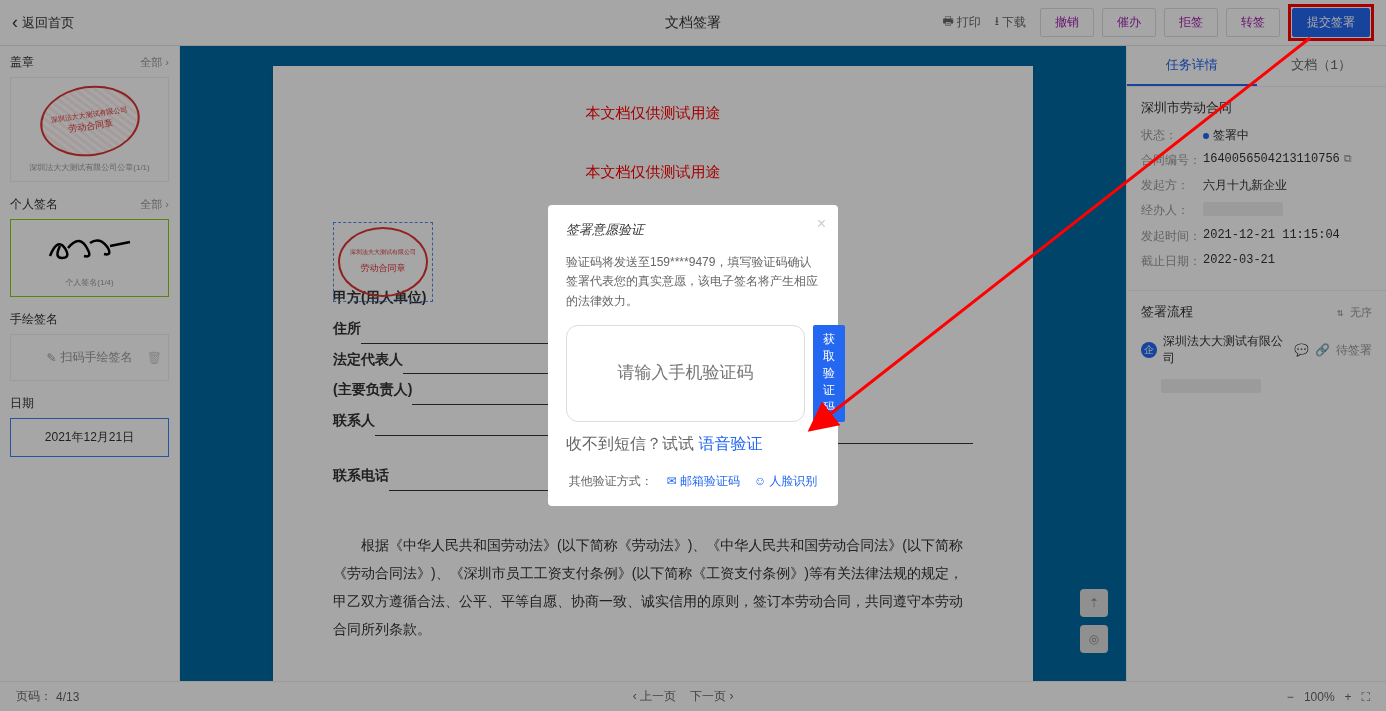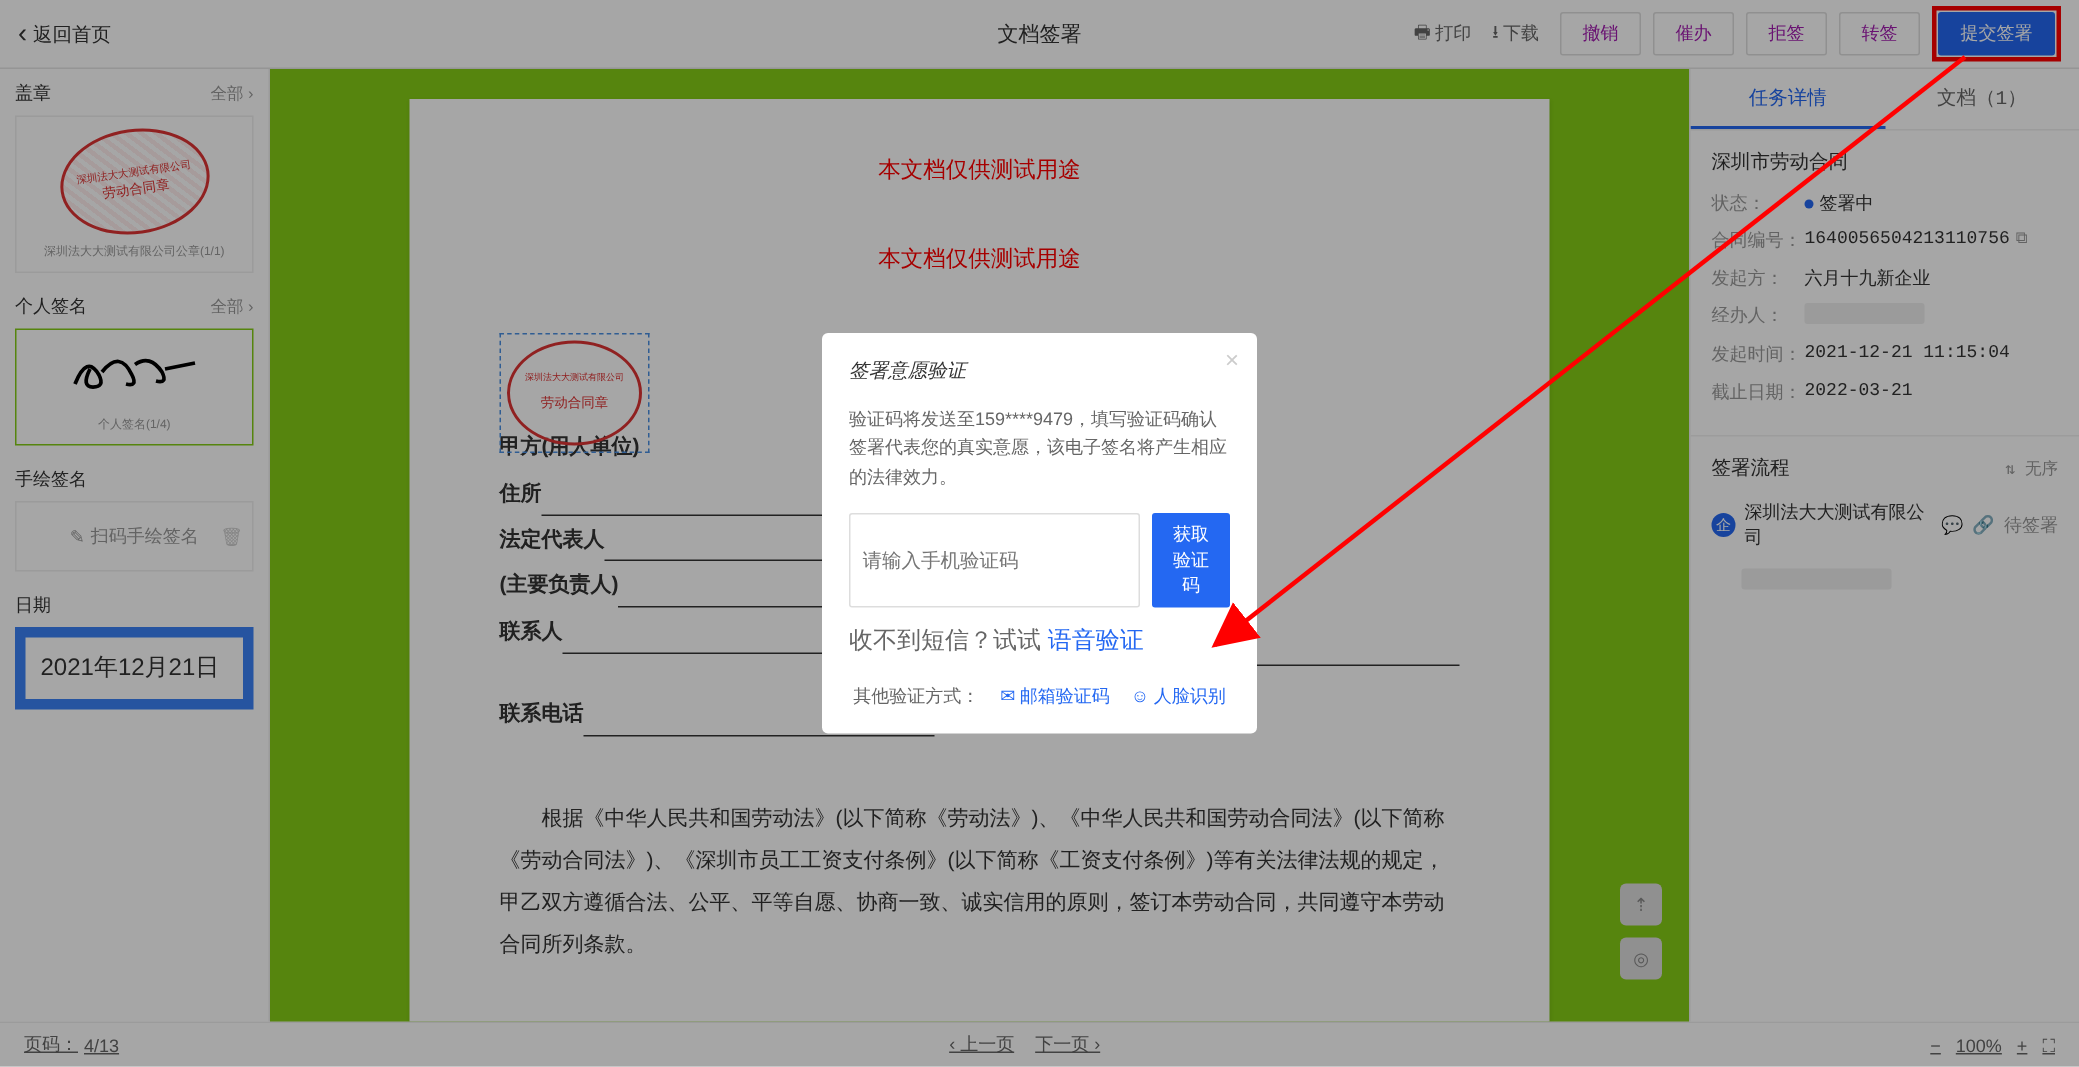--- a/index.html
+++ b/index.html
@@ -25,24 +25,24 @@
     .side-head { display: flex; justify-content: space-between; align-items: center; font-size: 12px; margin-bottom: 6px; }
     .side-head-title { font-weight: 500; }
     .side-head-right { color: #999; font-size: 11px; cursor: pointer; }
     .seal-box { border: 1px solid #eee; padding: 8px; text-align: center; }
     .seal { width: 100px; height: 70px; margin: 0 auto; border: 2px solid #d33; border-radius: 50%; display: flex; flex-direction: column; justify-content: center; align-items: center; color: #d33; font-size: 9px; transform: rotate(-8deg); background: repeating-linear-gradient(45deg, rgba(255,200,200,0.3), rgba(255,200,200,0.3) 3px, transparent 3px, transparent 6px); }
     .seal-sub { font-size: 8px; color: #999; margin-top: 6px; }
     .sig-box { border: 1px solid #84cc16; padding: 8px; text-align: center; }
     .signature-svg { width: 100px; height: 40px; }
     .hand-sign { border: 1px solid #eee; padding: 14px; text-align: center; color: #999; cursor: pointer; display: flex; align-items: center; justify-content: center; gap: 4px; position: relative; }
     .del-icon { position: absolute; right: 6px; top: 50%; transform: translateY(-50%); color: #ccc; }
-    .date-box { border: 7px solid #3b82f6; padding: 10px; text-align: left; font-size: 16px; }
-    
-    
-    .center { flex: 1; background: #84cc16; position: relative; overflow: hidden; padding: 20px 0; }
+    .date-box { border: 1px solid #3b82f6; padding: 10px; text-align: center; font-size: 12px; }
+    
+    
+    .center { flex: 1; background: #0369a1; position: relative; overflow: hidden; padding: 20px 0; }
     .doc { width: 760px; margin: 0 auto; background: #fff; padding: 30px 60px; min-height: 800px; box-shadow: 0 1px 3px rgba(0,0,0,0.1); }
     .doc-watermark { text-align: center; color: red; font-size: 15px; margin: 8px 0 40px; }
     .doc-parties { display: flex; gap: 60px; margin: 20px 0; }
     .doc-party { flex: 1; font-size: 14px; line-height: 2.2; }
     .doc-party .pline { display: flex; }
     .doc-party .plabel { white-space: nowrap; font-weight: bold; }
     .doc-party .pval { flex: 1; border-bottom: 1px solid #333; min-height: 20px; position: relative; }
     .party-seal-wrap { border: 1px dashed #4a90e2; padding: 4px; display: inline-block; position: relative; margin-bottom: 4px; }
     .party-seal { width: 90px; height: 70px; border: 2px solid #d33; border-radius: 50%; display: flex; flex-direction: column; justify-content: center; align-items: center; color: #d33; font-size: 9px; }
     .party-sig-wrap { border: 1px dashed #4a90e2; padding: 4px; display: inline-block; position: relative; }
@@ -64,34 +64,34 @@
     .copy-icon { color: #999; margin-left: 4px; cursor: pointer; font-size: 11px; }
     .masked { background: #eee; color: transparent; border-radius: 2px; display: inline-block; min-width: 80px; height: 14px; }
     .flow-head { display: flex; justify-content: space-between; align-items: center; padding: 12px 14px 6px; font-size: 13px; }
     .flow-item { display: flex; align-items: center; padding: 6px 14px; font-size: 12px; gap: 6px; }
     .flow-avatar { width: 16px; height: 16px; border-radius: 50%; background: #2468f2; color: #fff; font-size: 10px; display: flex; align-items: center; justify-content: center; }
     .flow-name { flex: 1; }
     .flow-link { color: #2468f2; }
     .flow-status { color: #999; margin-left: auto; }
     
     
-    .footer { height: 30px; background: #fff; border-top: 1px solid #eee; display: flex; align-items: center; padding: 0 16px; font-size: 12px; color: #666; text-decoration: underline; }
+    .footer { height: 30px; background: #fff; border-top: 1px solid #eee; display: flex; align-items: center; padding: 0 16px; font-size: 12px; color: #666; }
     .pager { margin-left: auto; display: flex; align-items: center; gap: 14px; margin-right: auto;}
     .pager span { cursor: pointer; }
     .zoom { display: flex; align-items: center; gap: 10px; }
     .zoom span { cursor: pointer; }
     
     
     .overlay { position: absolute; inset: 0; background: rgba(0,0,0,0.35); display: flex; align-items: center; justify-content: center; z-index: 100; }
     .modal { width: 290px; background: #fff; border-radius: 4px; padding: 16px 18px; position: relative; }
     .modal-title { font-size: 13px; font-weight: 500; margin-bottom: 14px; font-style: italic; }
     .modal-close { position: absolute; right: 12px; top: 10px; color: #ccc; font-size: 16px; cursor: pointer; }
     .modal-desc { font-size: 12px; color: #666; line-height: 1.6; margin-bottom: 14px; }
     .code-row { display: flex; gap: 8px; margin-bottom: 12px; }
-    .code-input { flex: 1; border: 1px solid #ddd; padding: 6px 8px; font-size: 13px; border-radius: 2px; }
+    .code-input { flex: 1; border: 1px solid #ddd; padding: 6px 8px; font-size: 17px; border-radius: 12px; text-align: center; }
     .code-btn { background: #2468f2; color: #fff; border: none; padding: 6px 10px; font-size: 12px; border-radius: 2px; cursor: pointer; }
     .sms-hint { font-size: 16px; color: #666; margin-bottom: 18px; }
     .sms-hint a { color: #2468f2; cursor: pointer; }
     .other-verify { font-size: 12px; text-align: center; display: flex; justify-content: center; align-items: center; gap: 14px; }
     .other-verify .lbl { color: #666; }
     .other-verify a { color: #2468f2; cursor: pointer; display: flex; align-items: center; gap: 3px; }
     
     
     .arrow-svg { position: absolute; top: 0; left: 0; width: 100%; height: 100%; pointer-events: none; z-index: 200; }
   </style>

